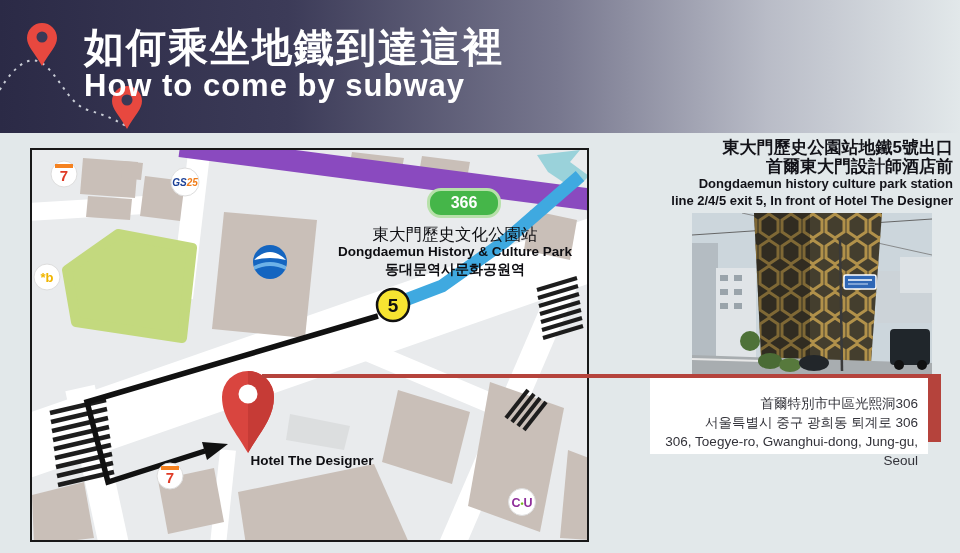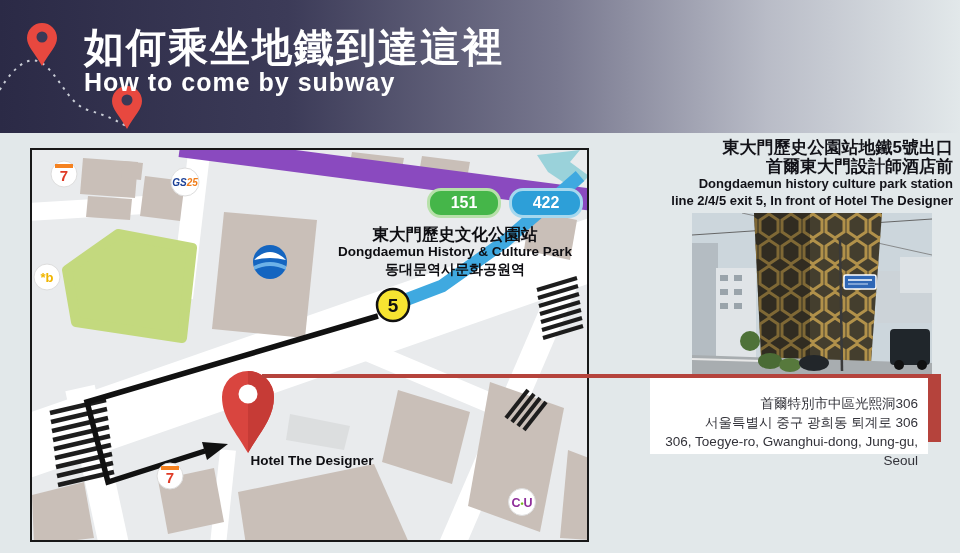--- a/index.html
+++ b/index.html
@@ -2,37 +2,37 @@
 <html><head>
 <meta charset="utf-8">
 <style>
   html,body{margin:0;padding:0;}
   #stage{position:relative;width:960px;height:553px;background:#e2e8ea;overflow:hidden;
          font-family:"Liberation Sans","DejaVu Sans",sans-serif;}
   
   .header{position:absolute;left:0;top:0;width:960px;height:133px;
           background:linear-gradient(90deg,#2b2a46 0%,#3c3b58 30%,#77778e 58%,#b9bcc7 80%,#e2e8ea 100%);}
   .title-zh{position:absolute;left:84px;top:20px;font-size:40px;font-weight:bold;color:#fff;letter-spacing:2px;}
-  .title-en{position:absolute;left:84px;top:68px;font-size:25px;font-weight:bold;color:#fff;letter-spacing:1px;}
+  .title-en{position:absolute;left:84px;top:68px;font-size:31px;font-weight:bold;color:#fff;letter-spacing:1px;}
   .header-deco{position:absolute;left:0;top:0;}
   
   .dir-block{position:absolute;left:575px;top:138px;width:378px;text-align:right;color:#121218;}
   .dir-zh{font-size:17px;font-weight:bold;line-height:19px;}
   .dir-en{font-size:13px;font-weight:bold;line-height:16.5px;}
   
   .map{position:absolute;left:30px;top:148px;width:555px;height:390px;border:2px solid #181818;
        background:#e9ebed;overflow:hidden;}
   .map svg{position:absolute;left:0;top:0;}
   .badge{position:absolute;top:38px;width:68px;height:24px;border-radius:14px;border:3px solid;
          color:#fff;font-size:16px;font-weight:bold;text-align:center;line-height:24px;}
   .badge-536{left:314px;background:#9c50c8;border-color:#d4aee9;}
   .badge-205{left:395px;background:#45b649;border-color:#b7e1aa;}
   .badge-422{left:477px;background:#2d9fd8;border-color:#a6d8ee;}
   .station{position:absolute;left:292px;top:74px;width:262px;text-align:center;color:#0e0e12;}
-  .station-zh{font-size:16.5px;font-weight:bold;line-height:20px;}
+  .station-zh{font-size:16.5px;font-weight:normal;line-height:20px;}
   .station-en{font-size:13.5px;font-weight:bold;line-height:15px;}
   .station-ko{font-size:14px;font-weight:bold;line-height:21px;}
   .hotel-label{position:absolute;left:180px;top:303px;width:200px;text-align:center;color:#0e0e12;}
   .hotel-zh{font-size:15px;font-weight:bold;line-height:18px;}
   .hotel-en{font-size:13.5px;font-weight:bold;line-height:15px;}
   
   .photo{position:absolute;left:692px;top:213px;width:240px;height:163px;background:#ccd6dc;}
   .leader-line{position:absolute;left:262px;top:374px;width:679px;height:4px;background:#b5433c;z-index:6;}
   .leader-bar{position:absolute;left:928px;top:374px;width:13px;height:68px;background:#b5433c;z-index:6;}
   .addr{position:absolute;left:650px;top:378px;width:268px;height:56px;background:#fff;z-index:5;
@@ -177,22 +177,21 @@
         <text x="361" y="162" text-anchor="middle" font-size="19" font-weight="bold" fill="#111">5</text>
       </g>
 
       <g>
         <path d="M216,303 C 204,282 190,268 190,247 A 26,26 0 1 1 242,247 C 242,268 228,282 216,303 Z" fill="#d9453f"></path>
         <path d="M216,303 C 228,282 242,268 242,247 A 26,26 0 0 0 216,221 L 216,303 Z" fill="#c63b36"></path>
         <circle cx="216" cy="244" r="9.5" fill="#fff"></circle>
       </g>
     </svg>
 
-    <div class="badge badge-205">151</div>
-    <div class="badge badge-422">422</div>
+    <div class="badge badge-205">366</div>
 
     <div class="station">
       <div class="station-zh">東大門歷史文化公園站</div>
       <div class="station-en">Dongdaemun History &amp; Culture Park</div>
       <div class="station-ko">동대문역사문화공원역</div>
     </div>
 
     <div class="hotel-label">
       <div class="hotel-en">Hotel The Designer</div>
     </div>

